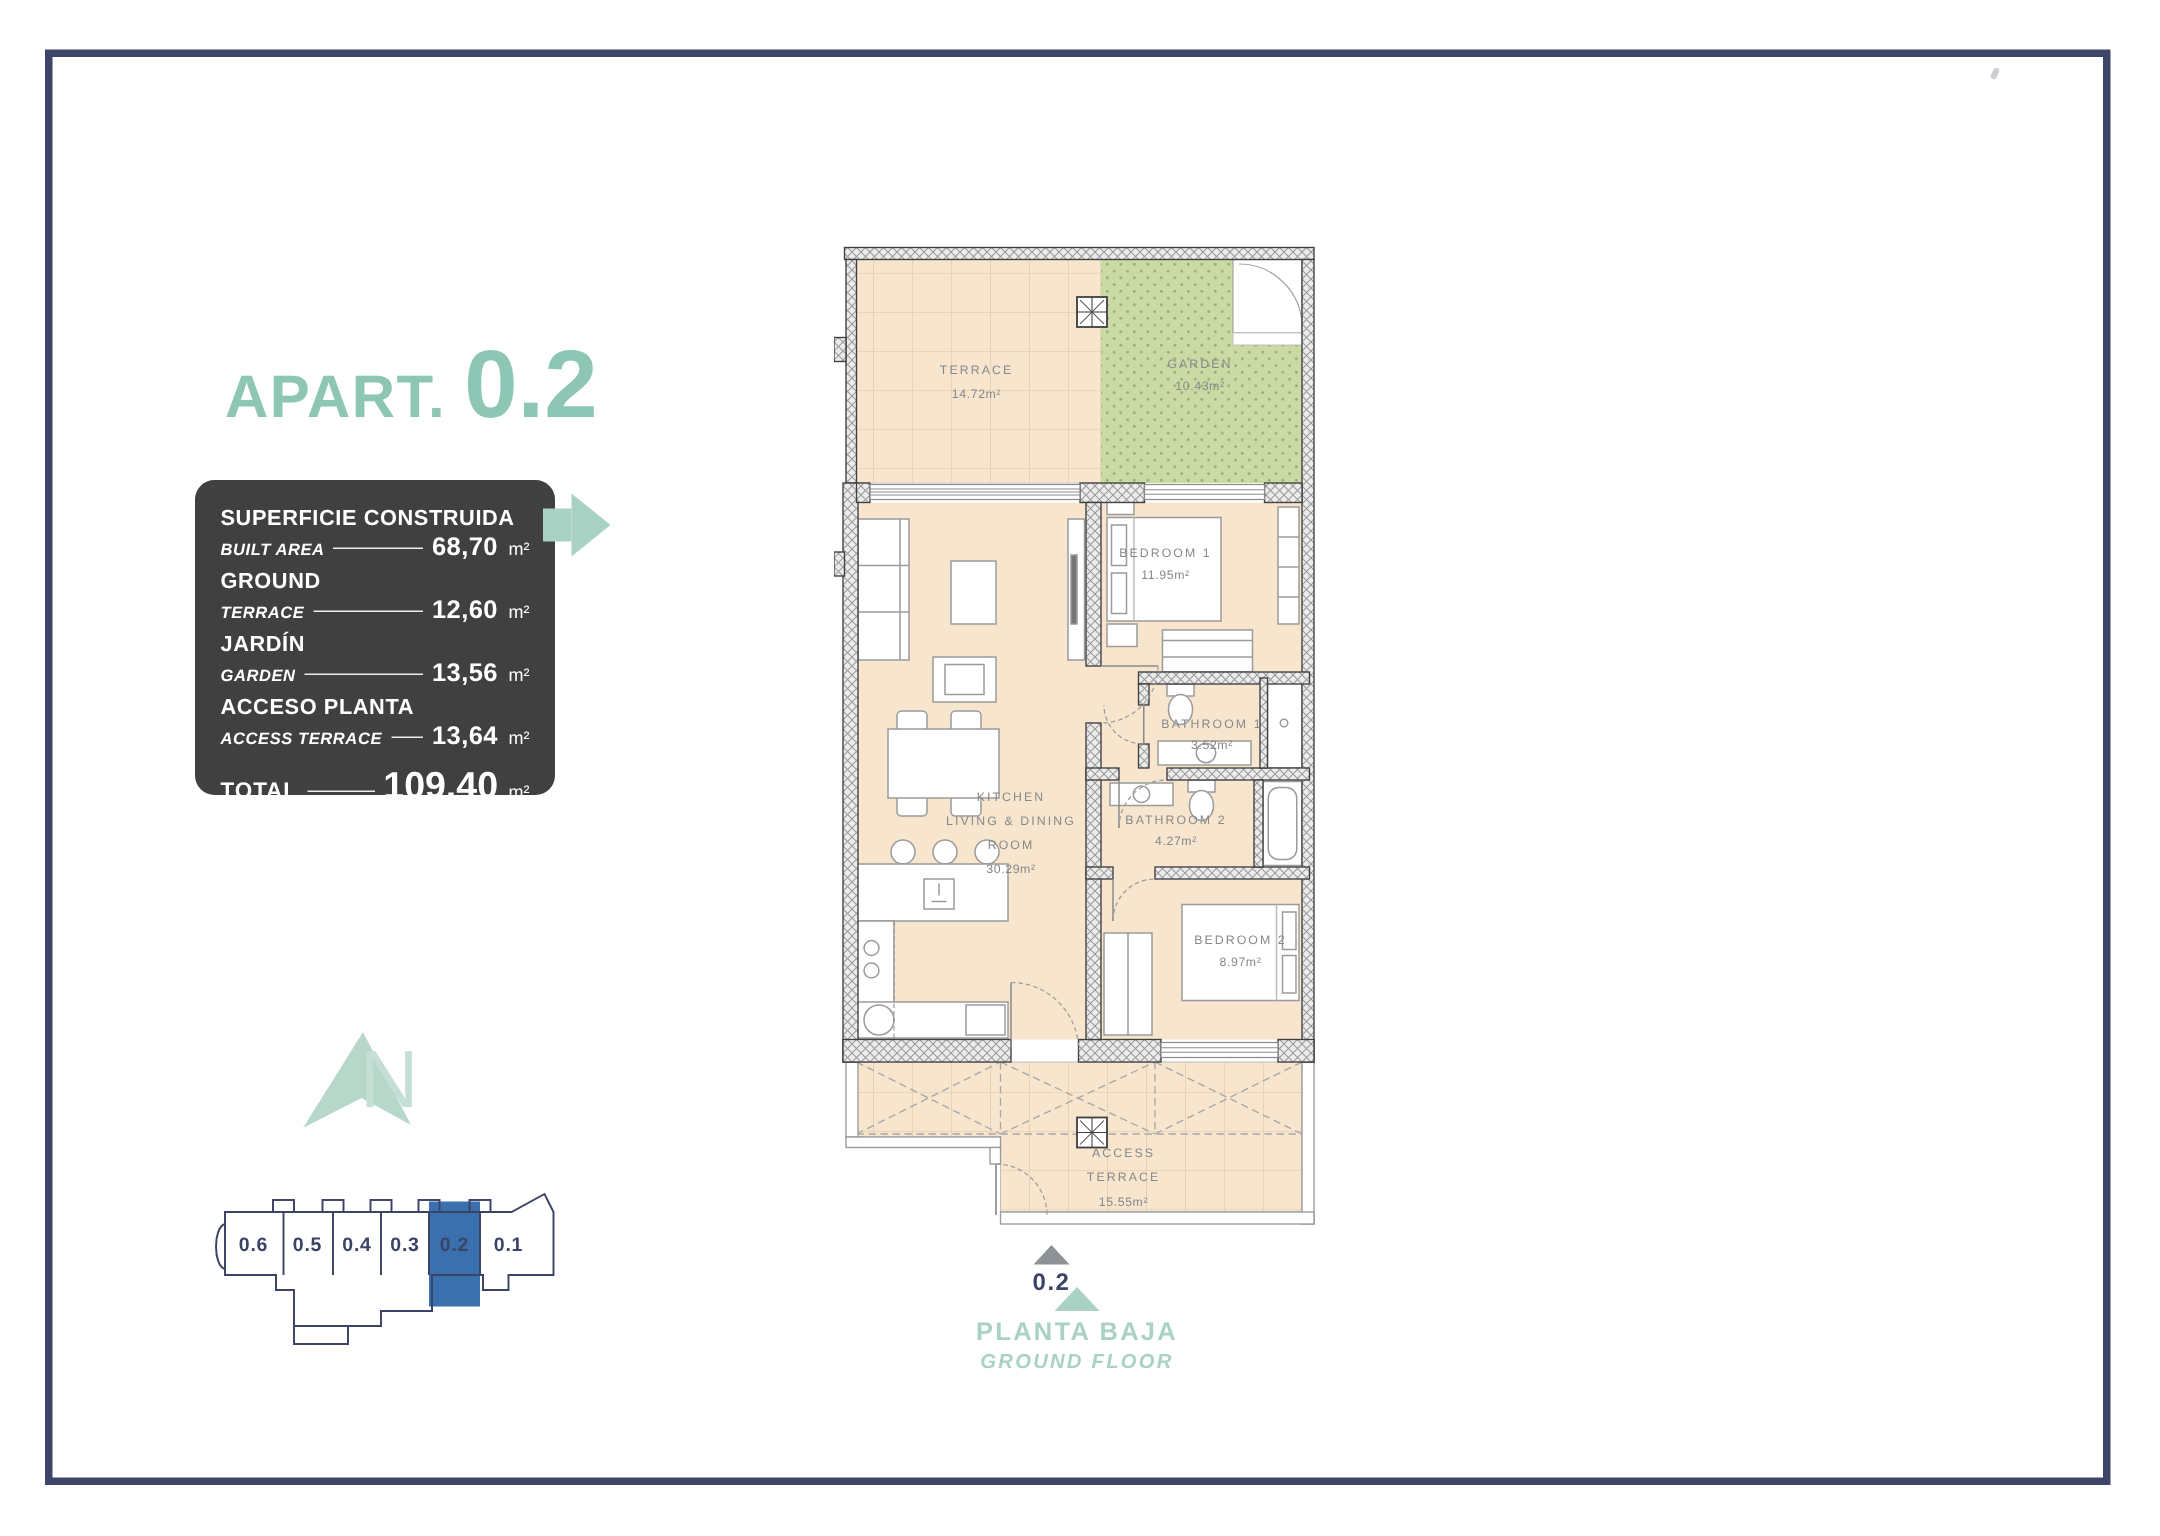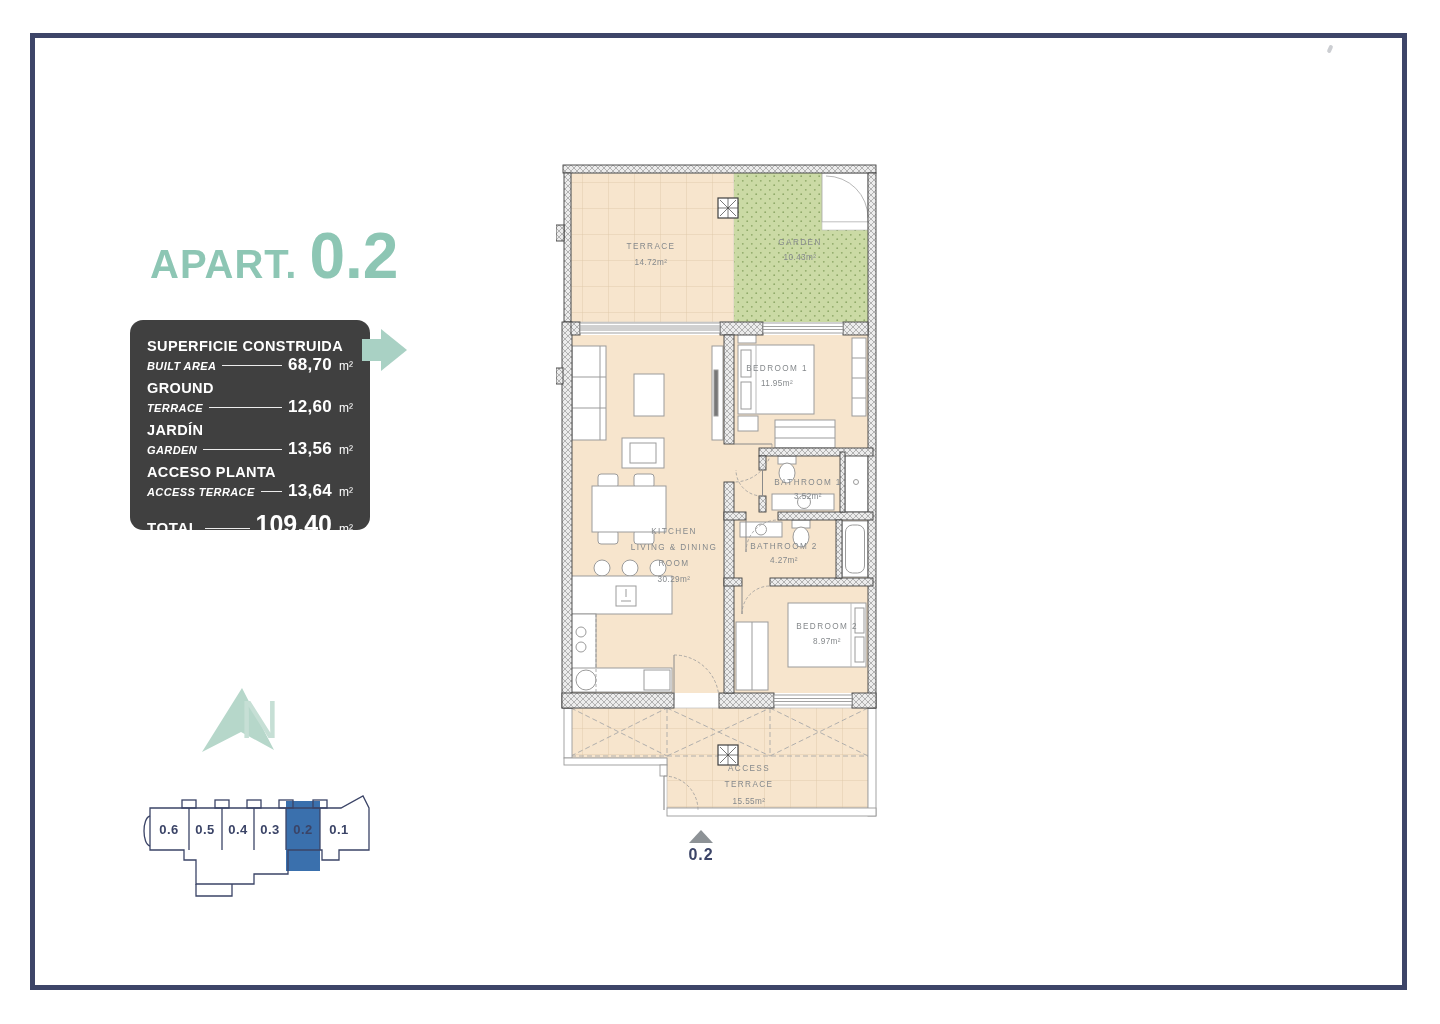--- a/index.html
+++ b/index.html
@@ -324,15 +324,20 @@
       <text class="plan-area" x="271" y="488">8.97m²</text>
       <text class="plan-name" x="193" y="615">ACCESS</text>
       <text class="plan-name" x="193" y="631">TERRACE</text>
       <text class="plan-area" x="193" y="648">15.55m²</text>
     </g>
 
     <polygon points="133,687 157,687 145,674" fill="#8d9296"></polygon>
     <text x="145" y="704" text-anchor="middle" font-size="16" font-weight="bold" fill="#3b4467" letter-spacing="1">0.2</text>
   </svg>
 
+  <div class="gfloor">
+    <div class="tri"></div>
+    <div class="es">PLANTA BAJA</div>
+    <div class="en">GROUND FLOOR</div>
+  </div>
 
   <div class="cursor-artifact"></div>
 </div>
 
 </body></html>

